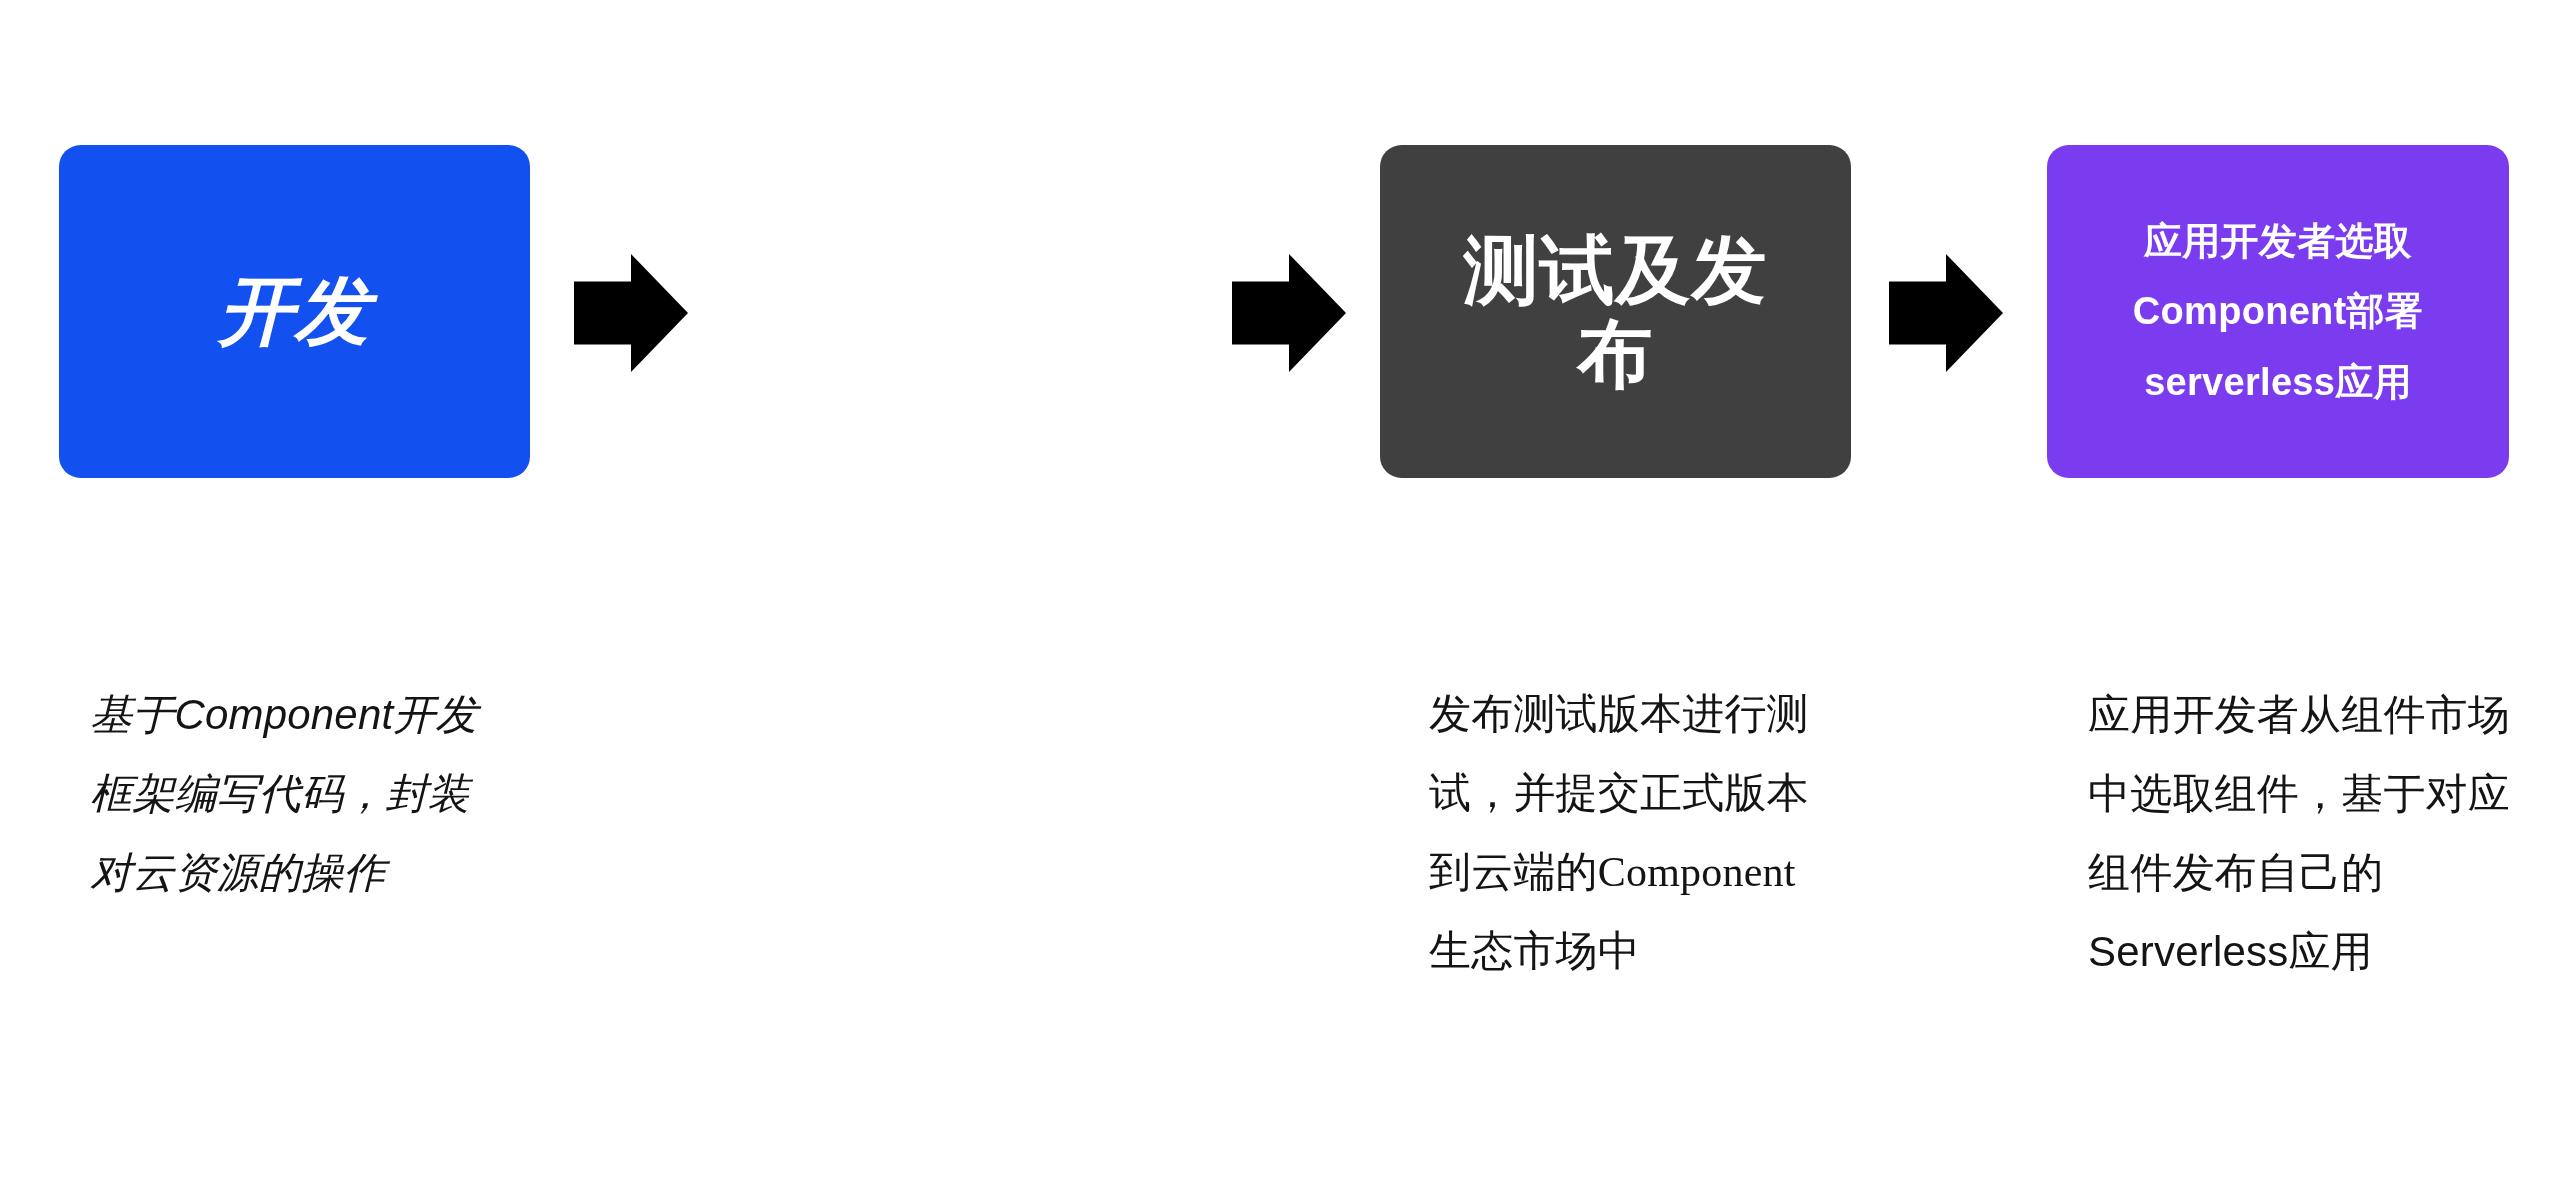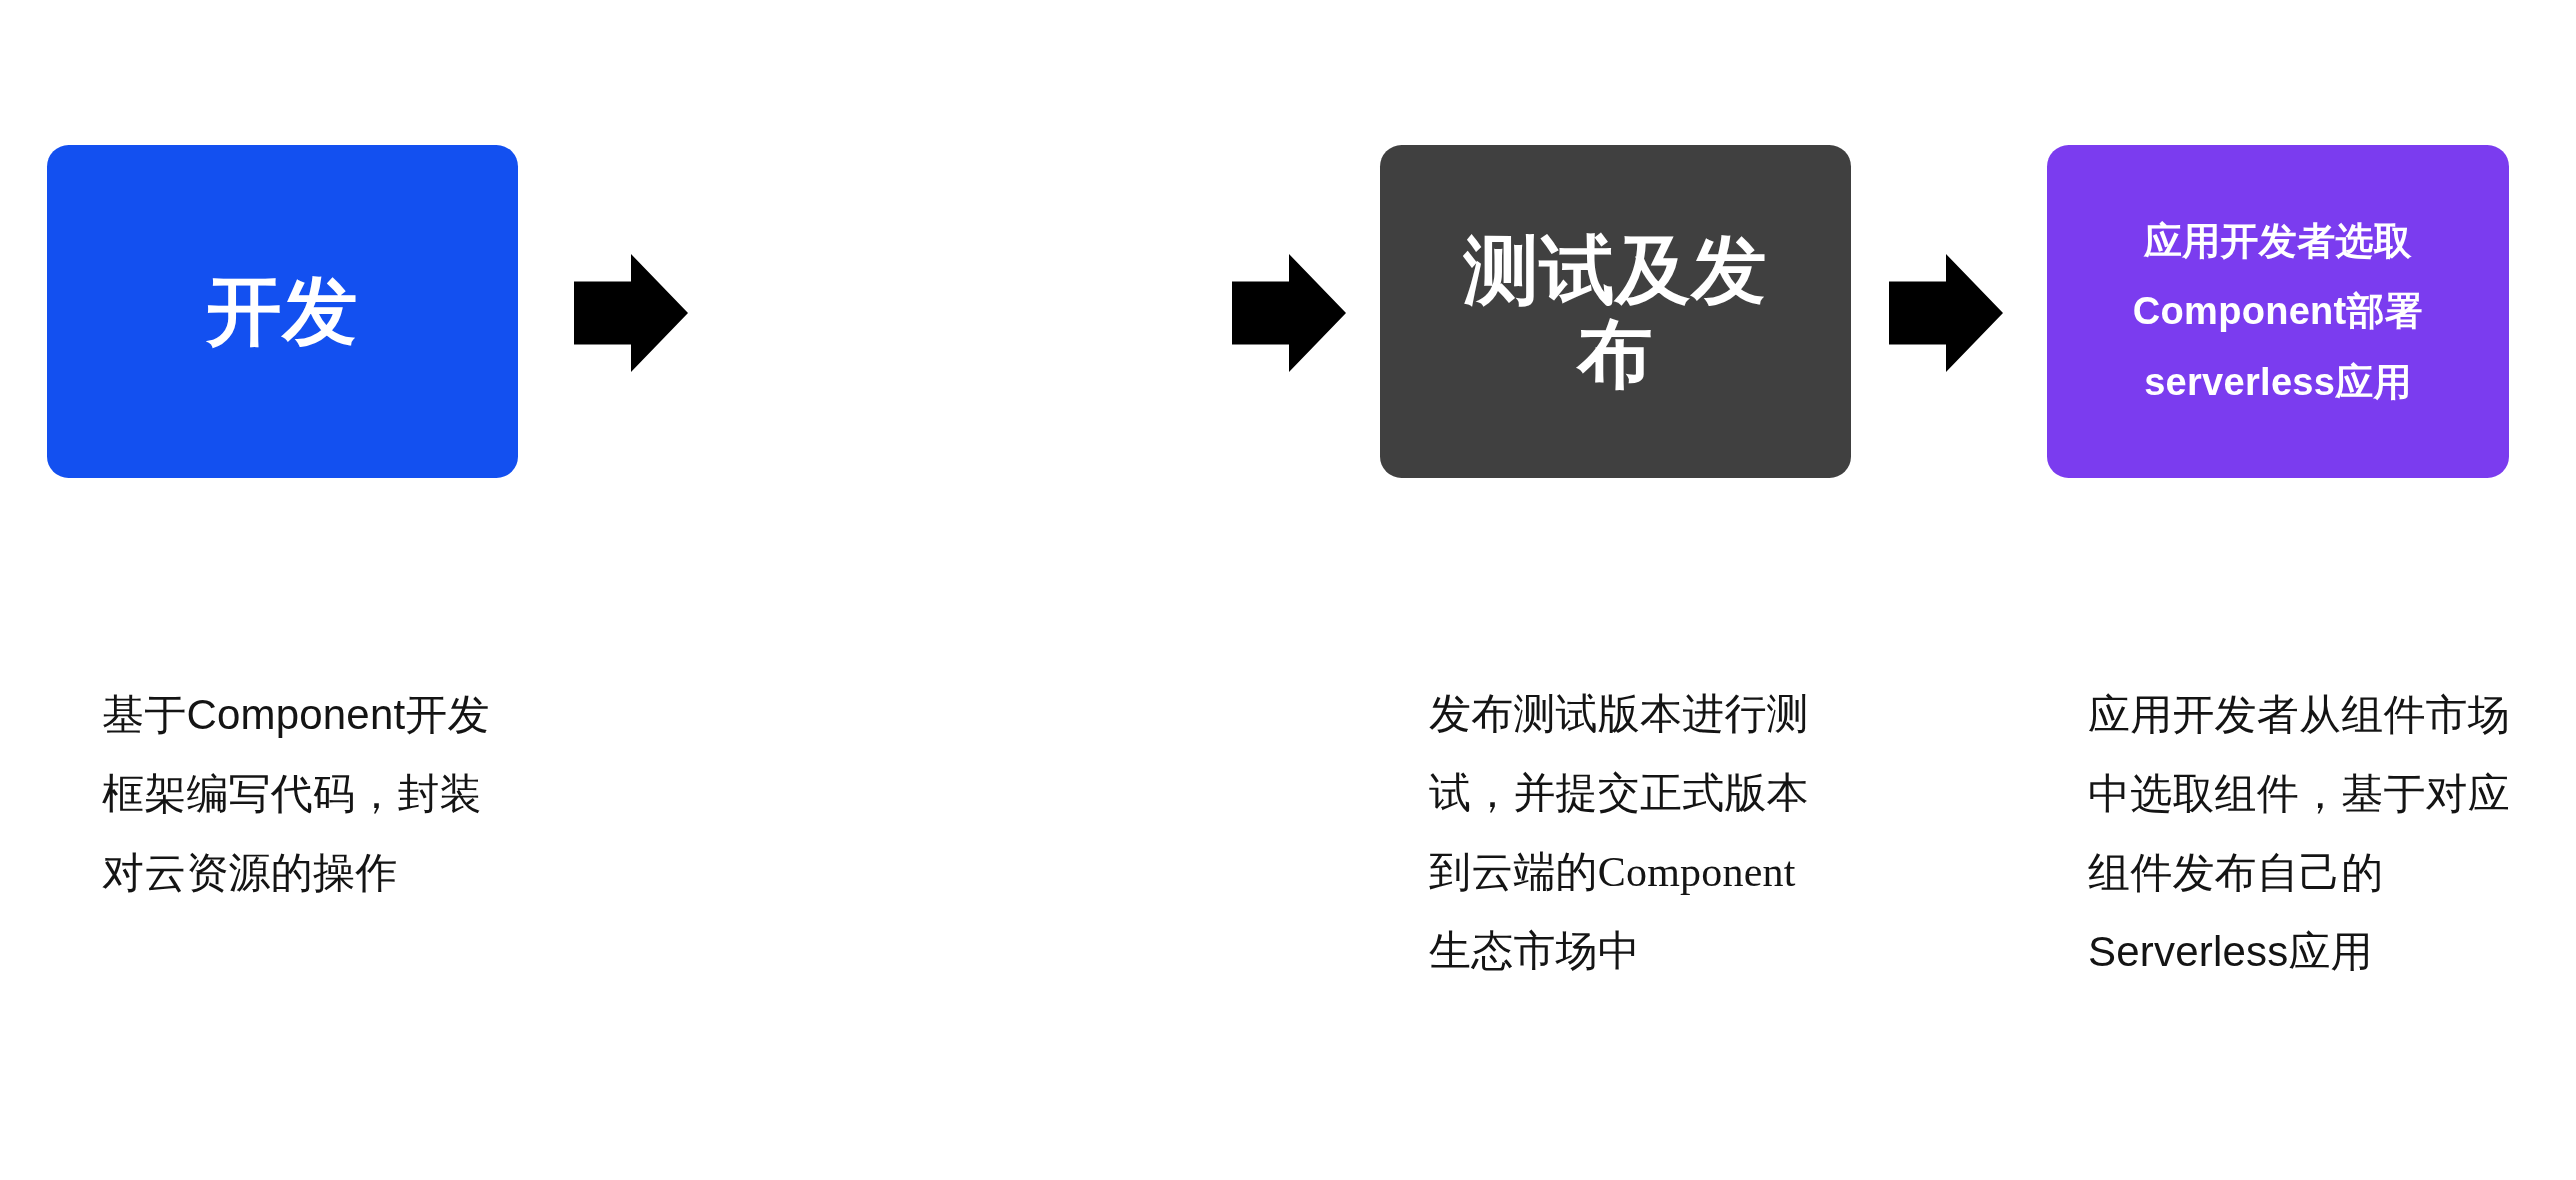--- a/index.html
+++ b/index.html
@@ -36,21 +36,21 @@
     box-sizing: border-box;
   }
   .stage-box .box-label {
     color: #ffffff;
     font-weight: bold;
     text-align: center;
     line-height: 1.18;
     letter-spacing: 1px;
   }
 
-  .stage-box.b1 { left: 47px;   width: 471px; background: #1350F0; }
+  .stage-box.b1 { left: 59px;   width: 471px; background: #1350F0; font-style: italic; }
   .stage-box.b2 { left: 723px;  width: 470px; background: #1491F6; }
   .stage-box.b3 { left: 1380px; width: 471px; background: #16CDDC; }
   .stage-box.b4 { left: 2039px; width: 462px; background: #7B3CEF; }
 
   .stage-box.b1 .box-label,
   .stage-box.b2 .box-label { font-size: 75px; }
 
   .stage-box.b3 .box-label {
     font-size: 75px;
     max-width: 325px;
@@ -81,21 +81,21 @@
     position: absolute;
     top: 675px;
     font-size: 42px;
     line-height: 79px;
     color: #141414;
     text-align: left;
     font-weight: normal;
     letter-spacing: 0.2px;
     white-space: pre-wrap;
   }
-  .caption.c1 { left: 102px;  width: 403px; }
+  .caption.c1 { left: 90px;  width: 403px; font-style: italic; }
   .caption.c2 { left: 771px;  width: 405px; }
   .caption.c3 { left: 1429px; width: 408px; font-family: Liberation Serif, serif; }
   .caption.c4 { left: 2088px; width: 428px; }
 </style>
 </head>
 <body>
 
 <div id="stage" style="background: rgb(255, 255, 255);">
 
   <div class="stage-box b1" style="background: rgb(19, 80, 240);">

